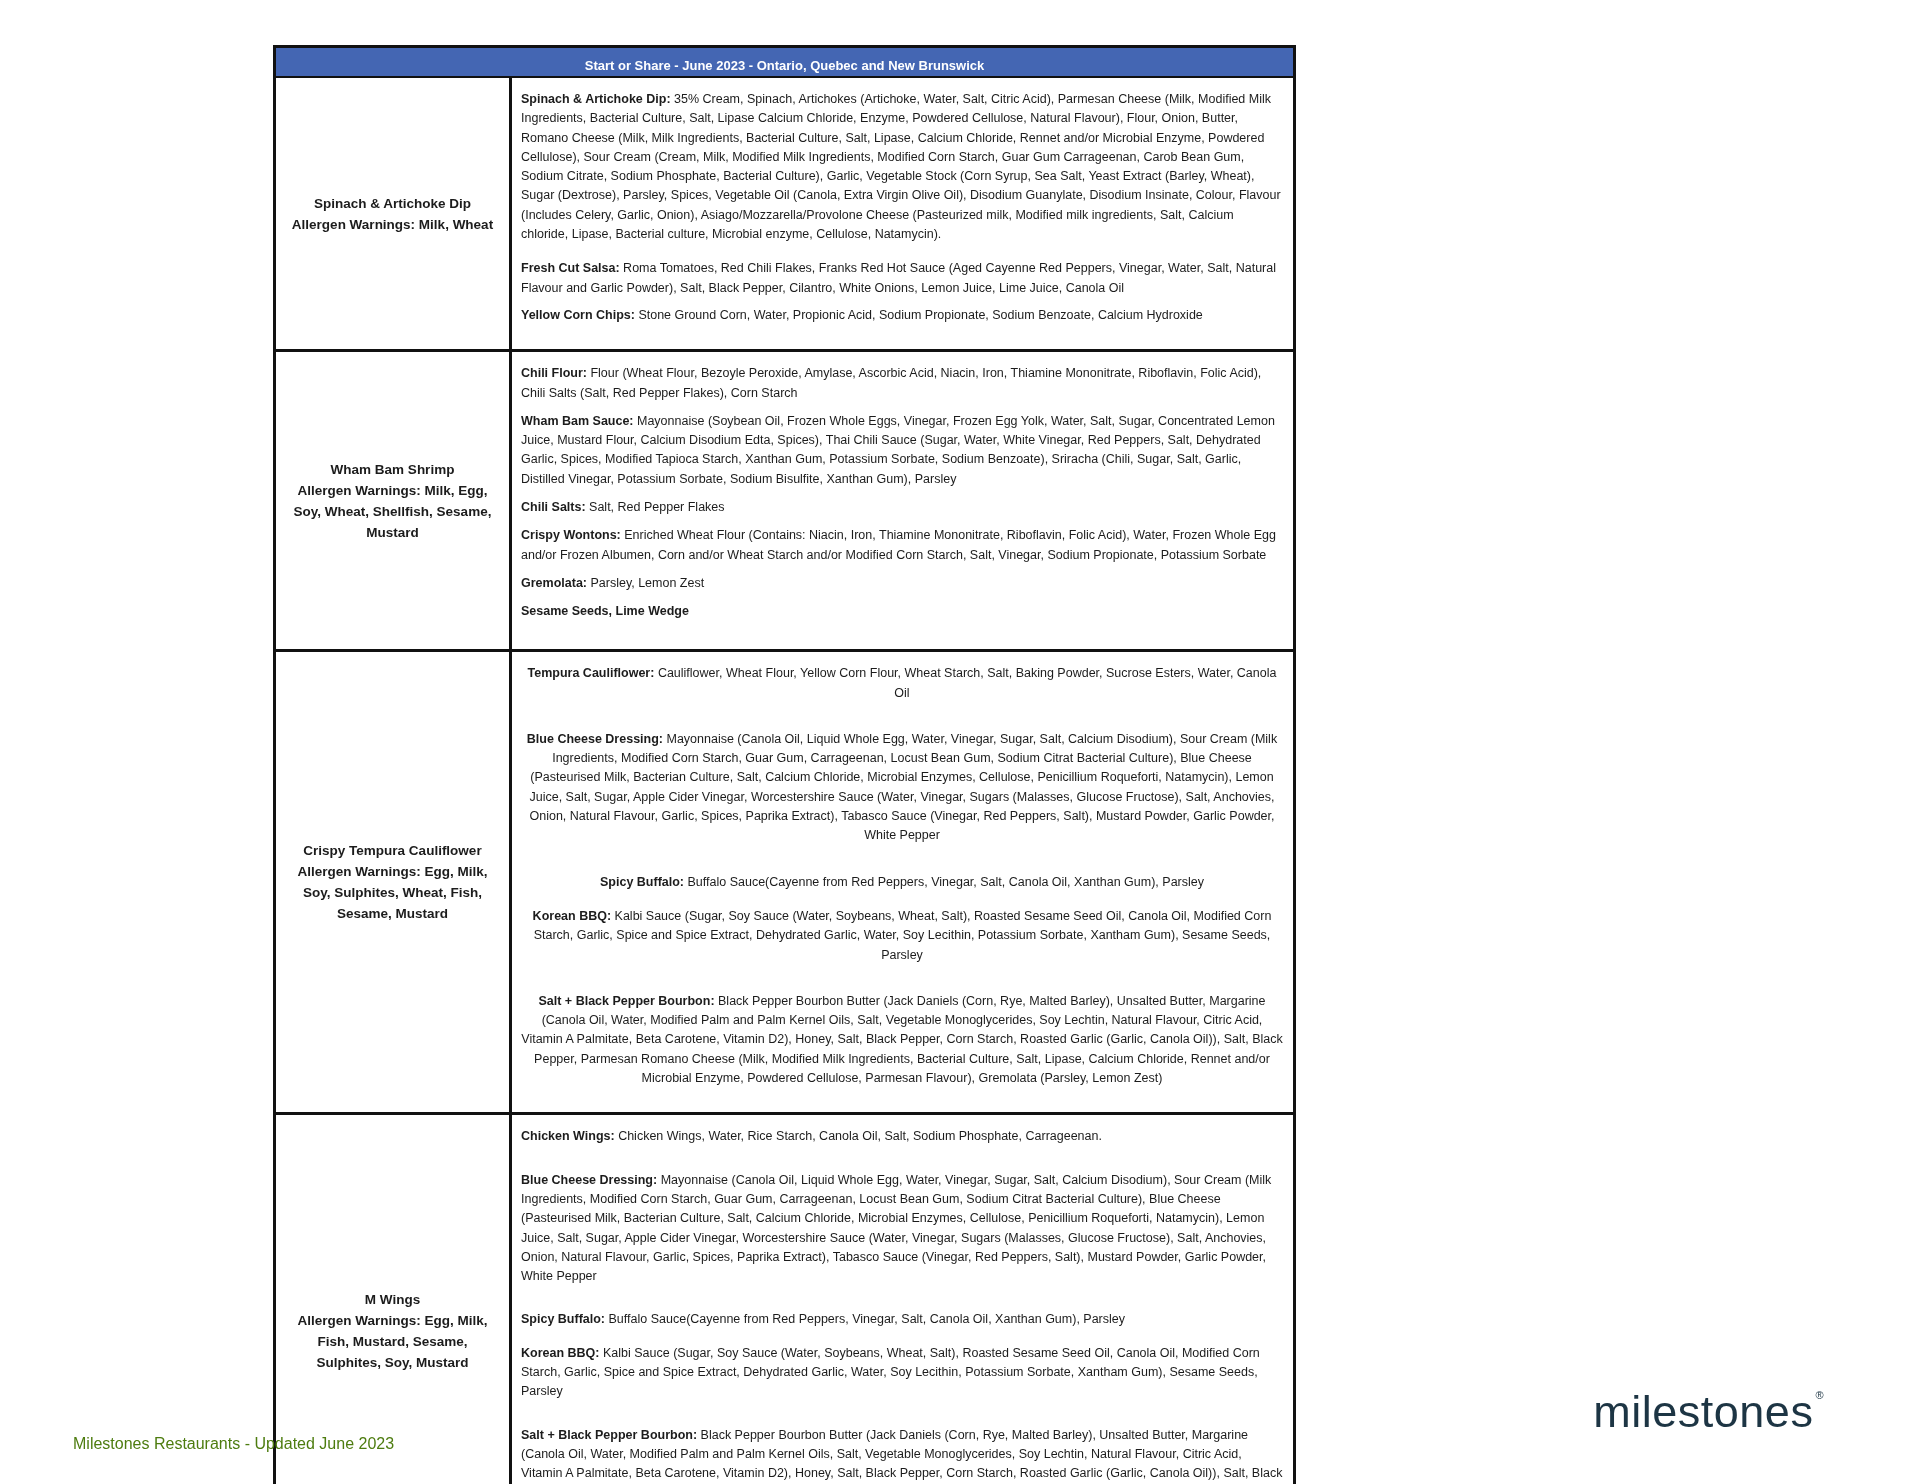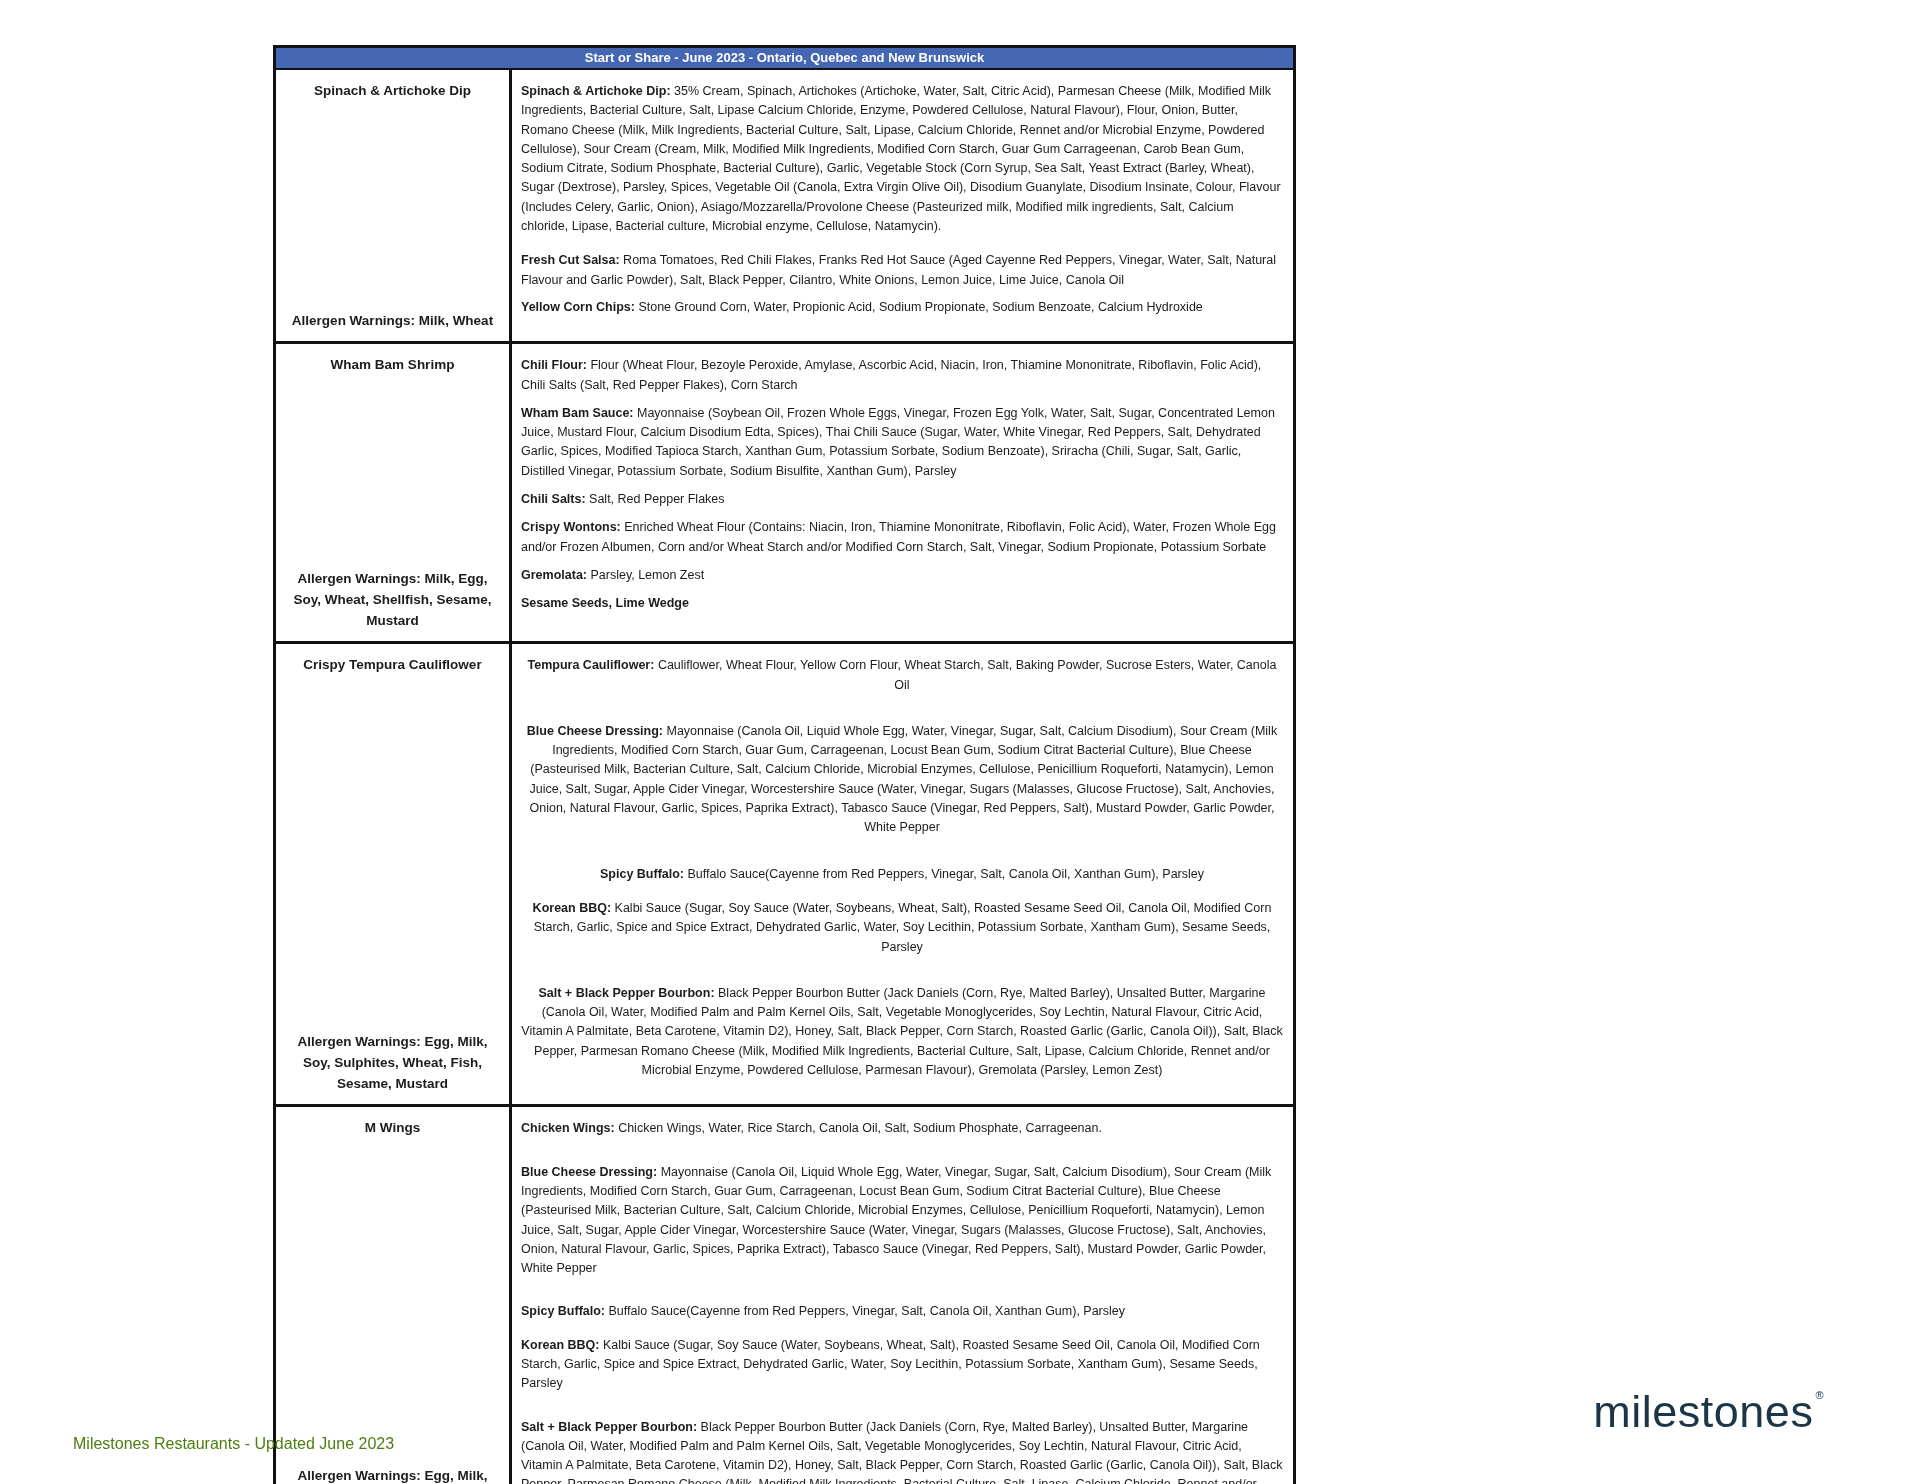--- a/index.html
+++ b/index.html
@@ -15,27 +15,27 @@
     width:1920px;height:1484px;position:relative;background:#ffffff;
     font-family:"Liberation Sans", sans-serif;color:var(--text);
   }
   .doc-table{
     position:absolute;left:273px;top:45px;width:1023px;
     border:3px solid var(--border);
   }
   .title-bar{
     background:var(--header-bg);color:var(--header-text);
     text-align:center;font-weight:bold;font-size:13px;
-    padding:2px 0 3px;border-bottom:2px solid var(--border);
+    padding:10px 0 3px;border-bottom:2px solid var(--border);
   }
   .rows .row{display:flex;border-top:3px solid var(--border);}
   .rows .row:first-child{border-top:none;}
   .cell-left{
     flex:0 0 236px;width:236px;border-right:3px solid var(--border);
-    display:flex;flex-direction:column;justify-content:space-between;align-items:center;
+    display:flex;flex-direction:column;justify-content:center;align-items:center;
     text-align:center;font-weight:bold;font-size:13.5px;line-height:21px;
     padding:10px 14px;
   }
   .cell-right{
     flex:1;padding:12px 10px 24px 9px;
     font-size:12.5px;line-height:19.3px;
   }
   .para{margin:0 0 16px;}
   .para:last-child{margin-bottom:0 !important;}
   .plabel{font-weight:bold;}

